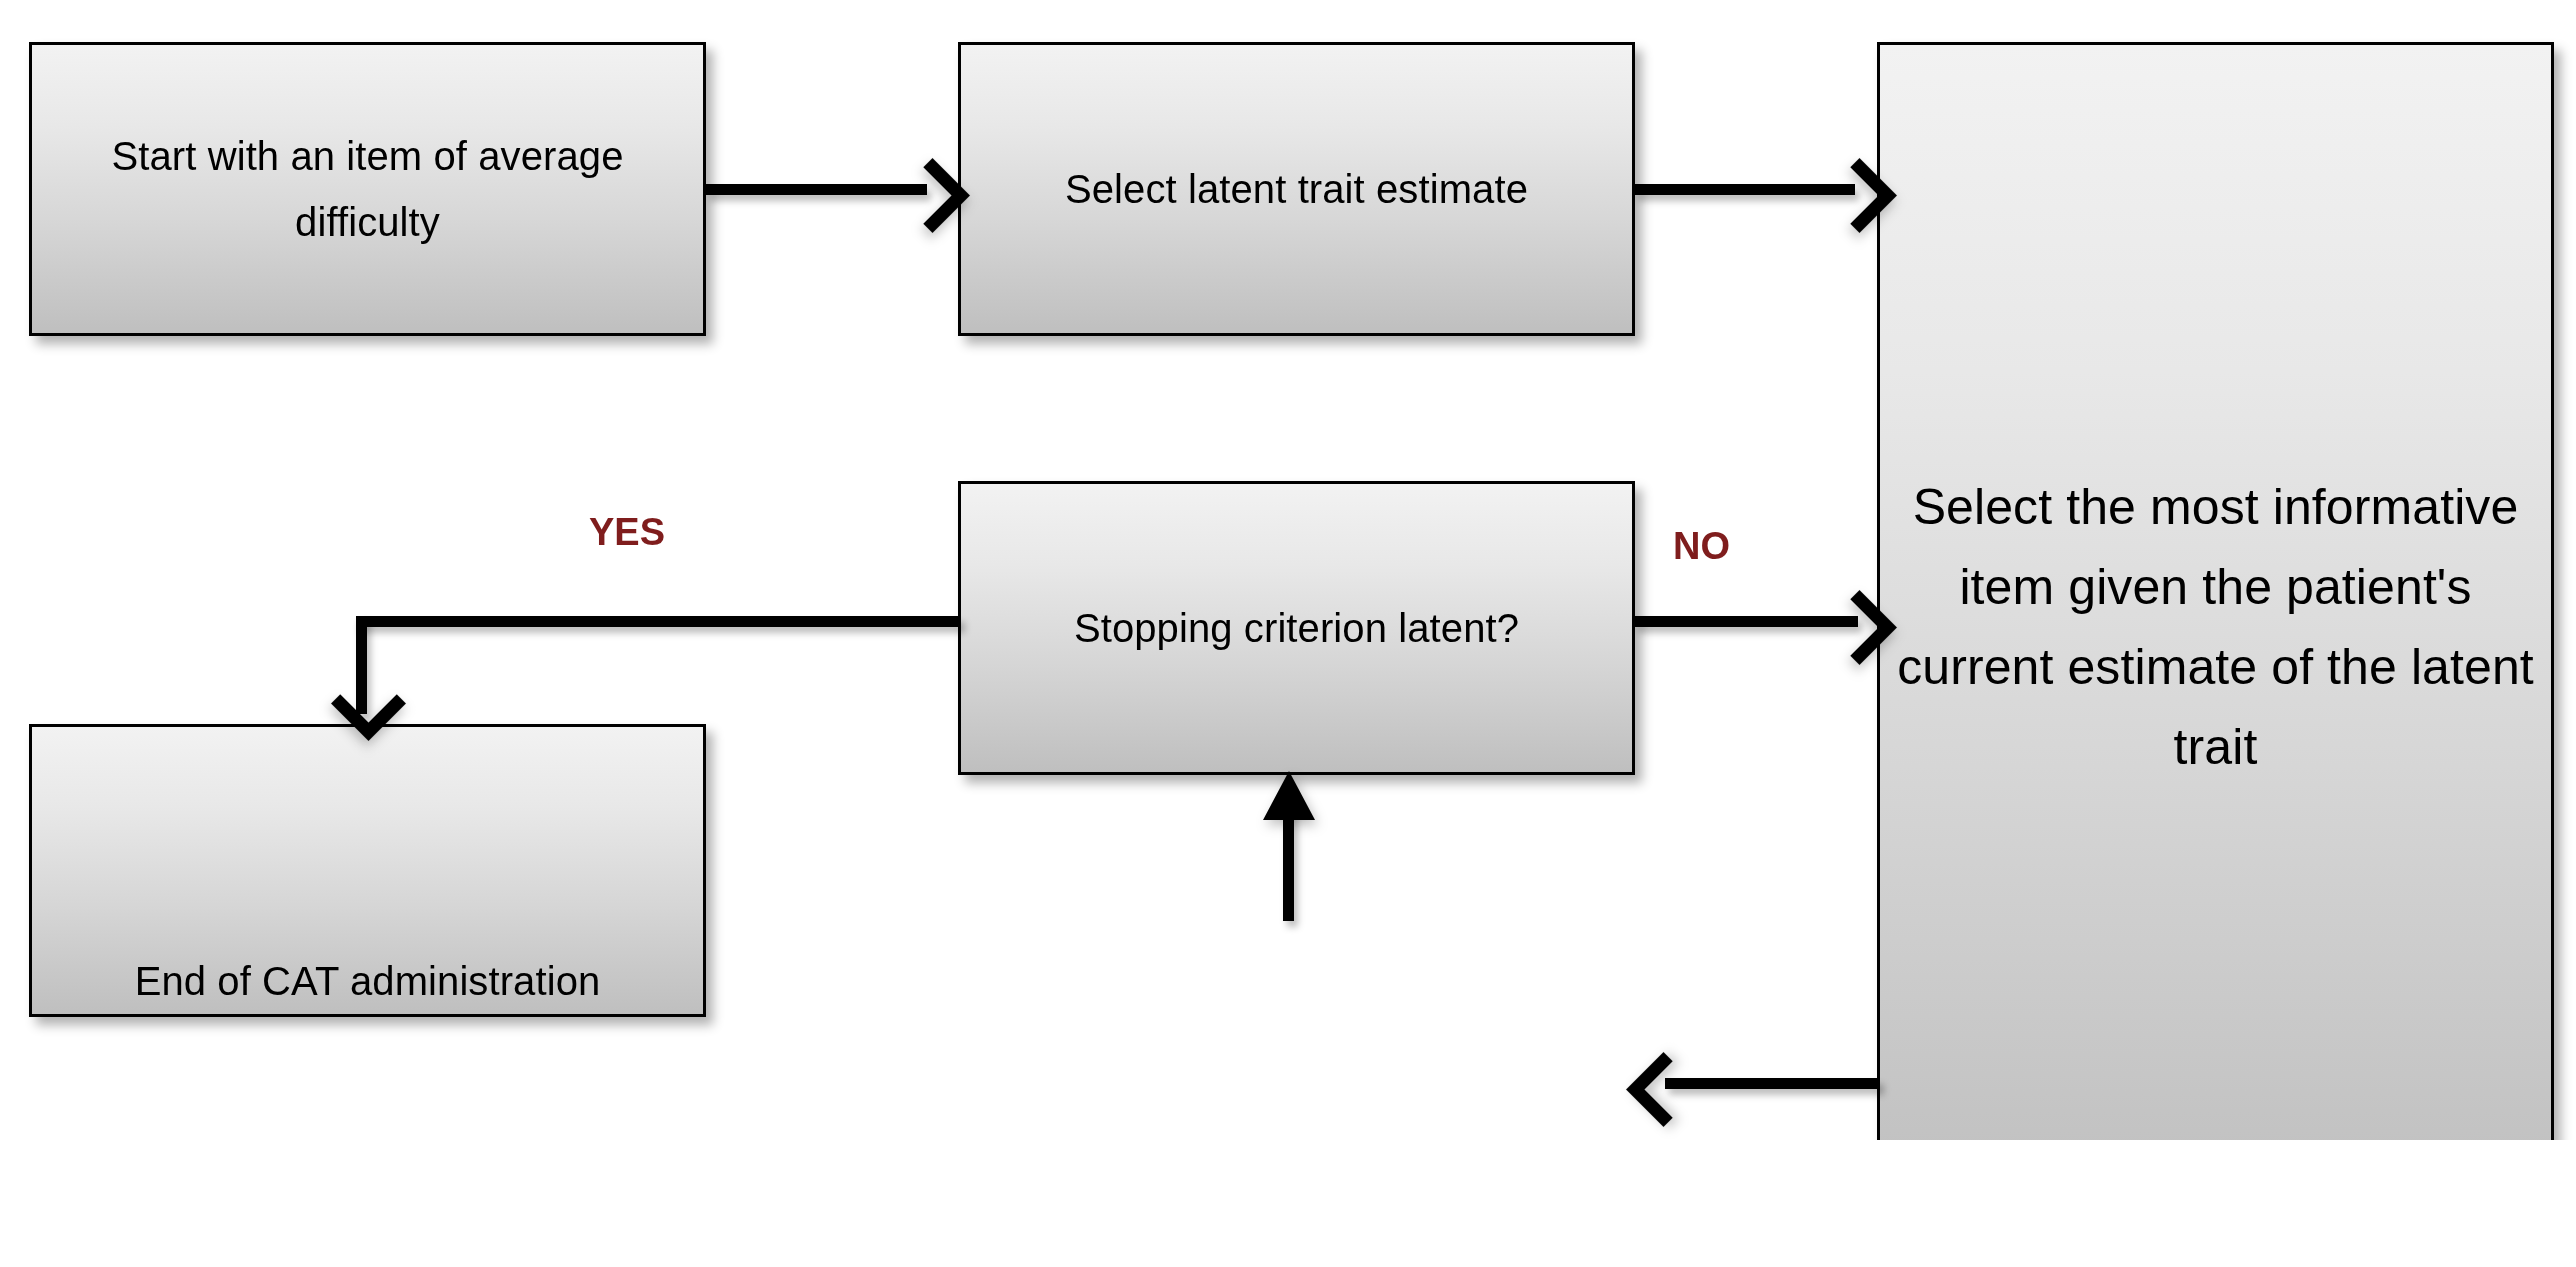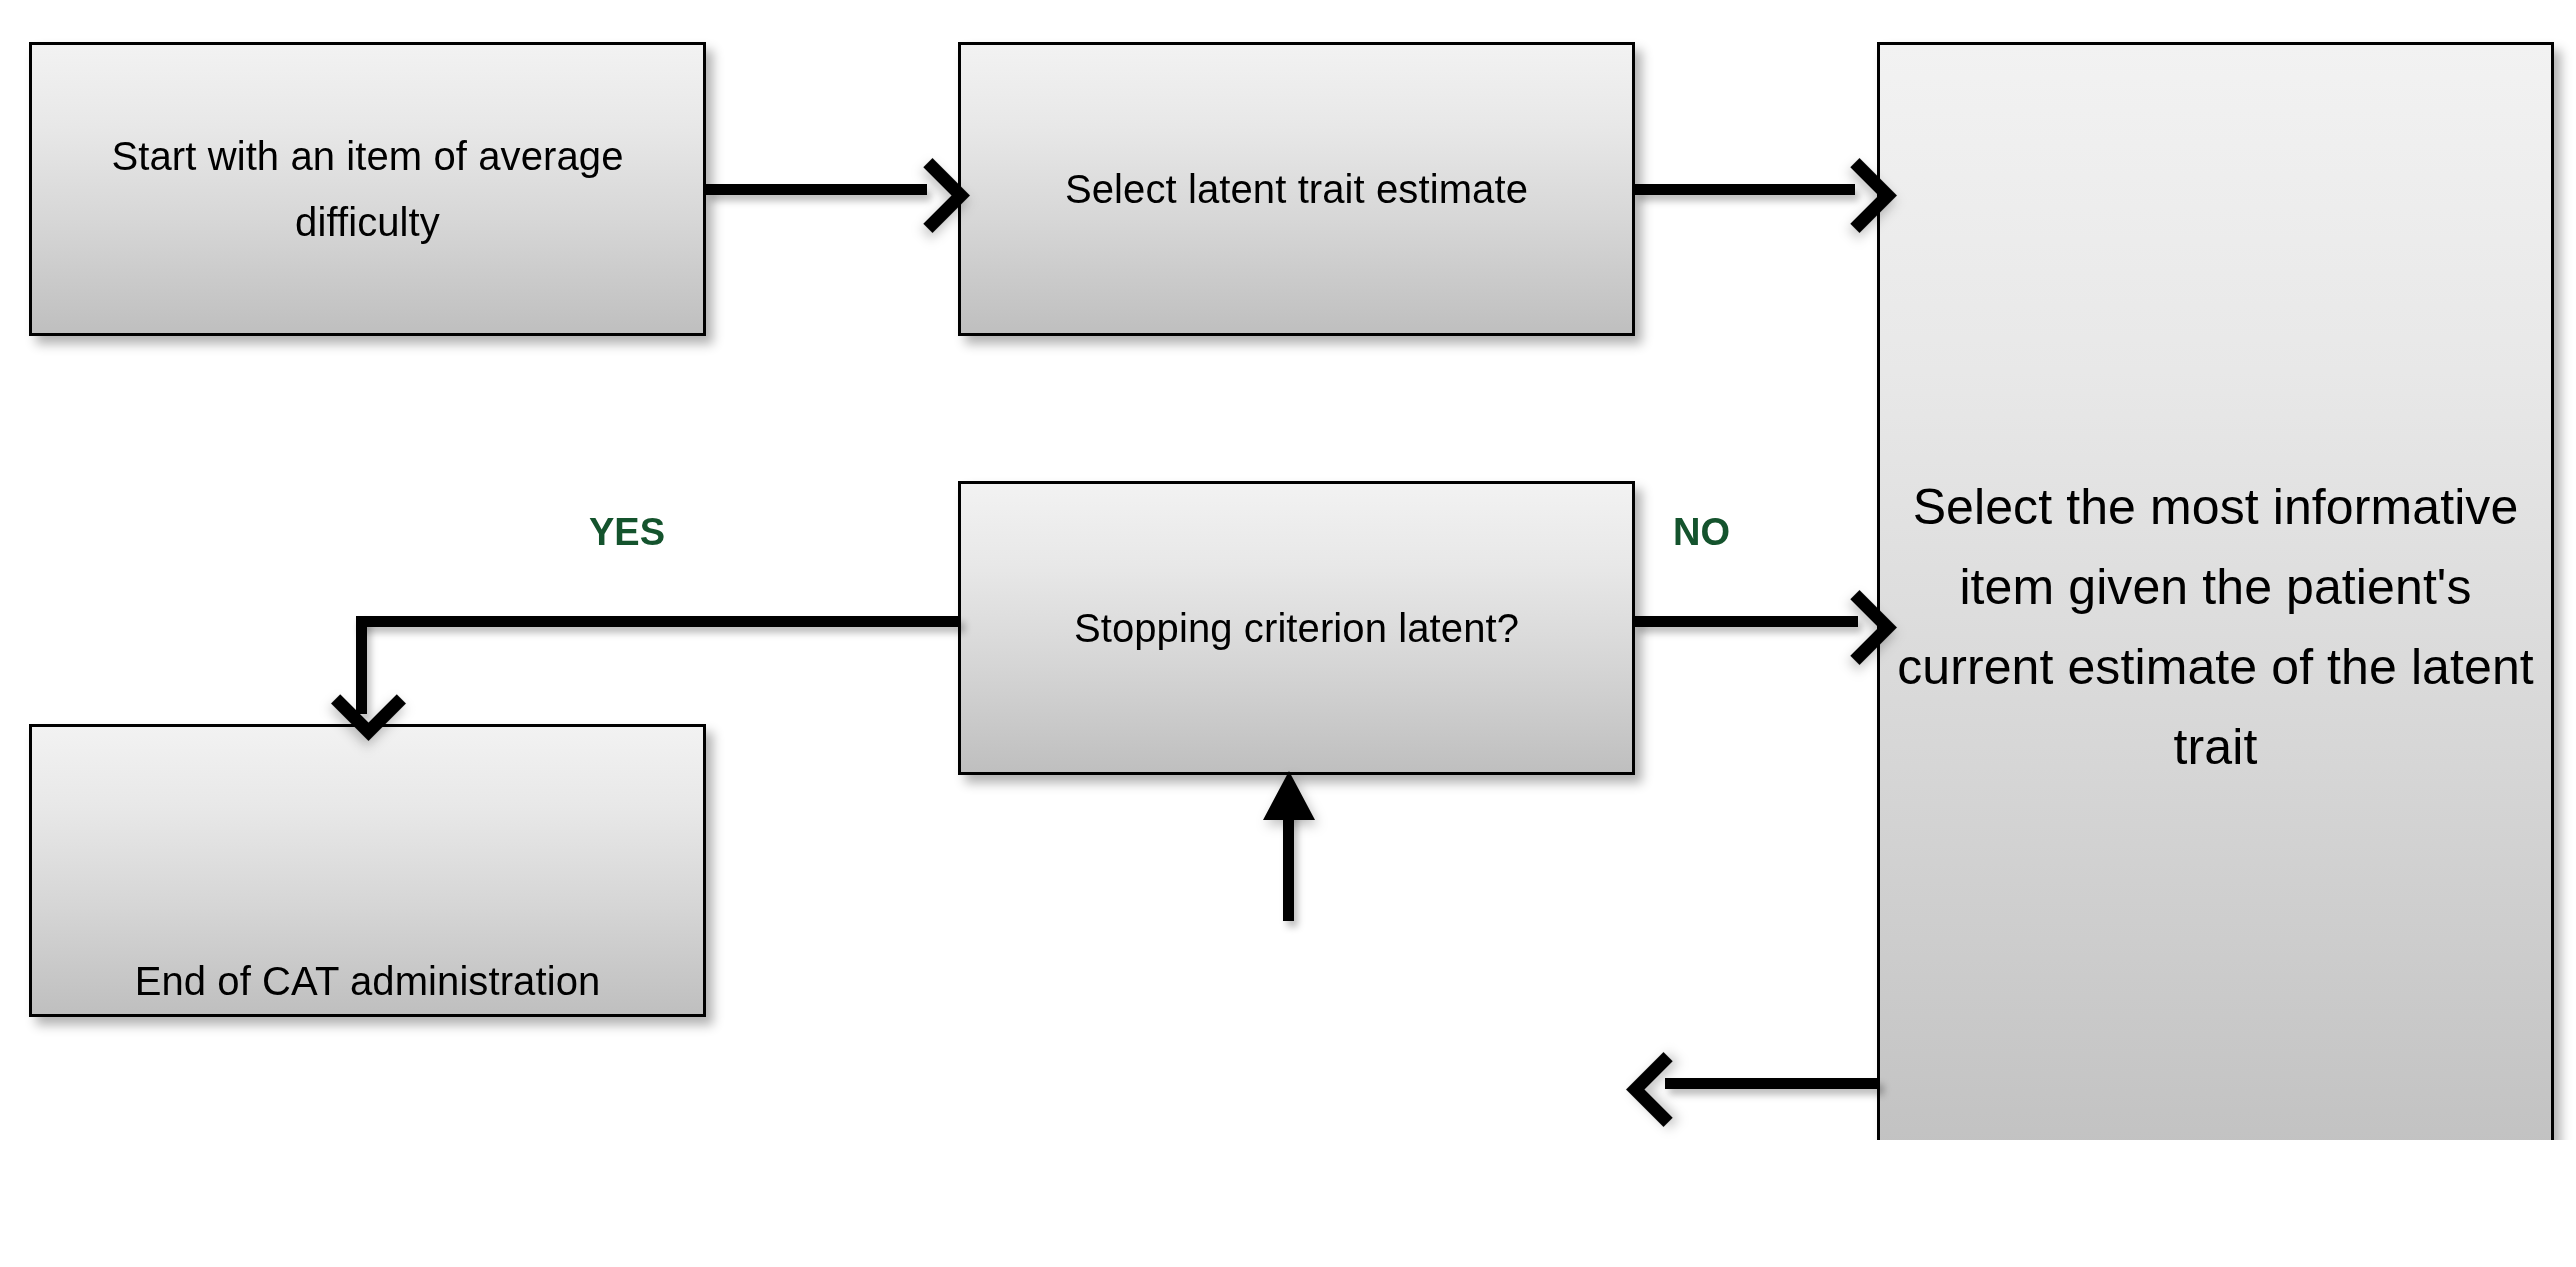--- a/index.html
+++ b/index.html
@@ -83,25 +83,25 @@
     border-right: 26px solid transparent;
     border-bottom: 49px solid #000000;
     filter: drop-shadow(3.3px 5.2px 5.9px rgba(0,0,0,0.25));
   }
 
   
   .branch-label {
     position: absolute;
     font-size: 38px;
     font-weight: bold;
-    color: #14532d;
+    color: #7f1d1d;
     white-space: nowrap;
   }
   #label-yes { left: 589px;  top: 511px; }
-  #label-no  { left: 1673px; top: 511px; }
+  #label-no  { left: 1673px; top: 525px; }
 </style>
 </head>
 <body>
 
 <div id="canvas">
 
   <div class="node" id="node-start">
     <span class="node-text">Start with an item of average difficulty</span>
   </div>
 

